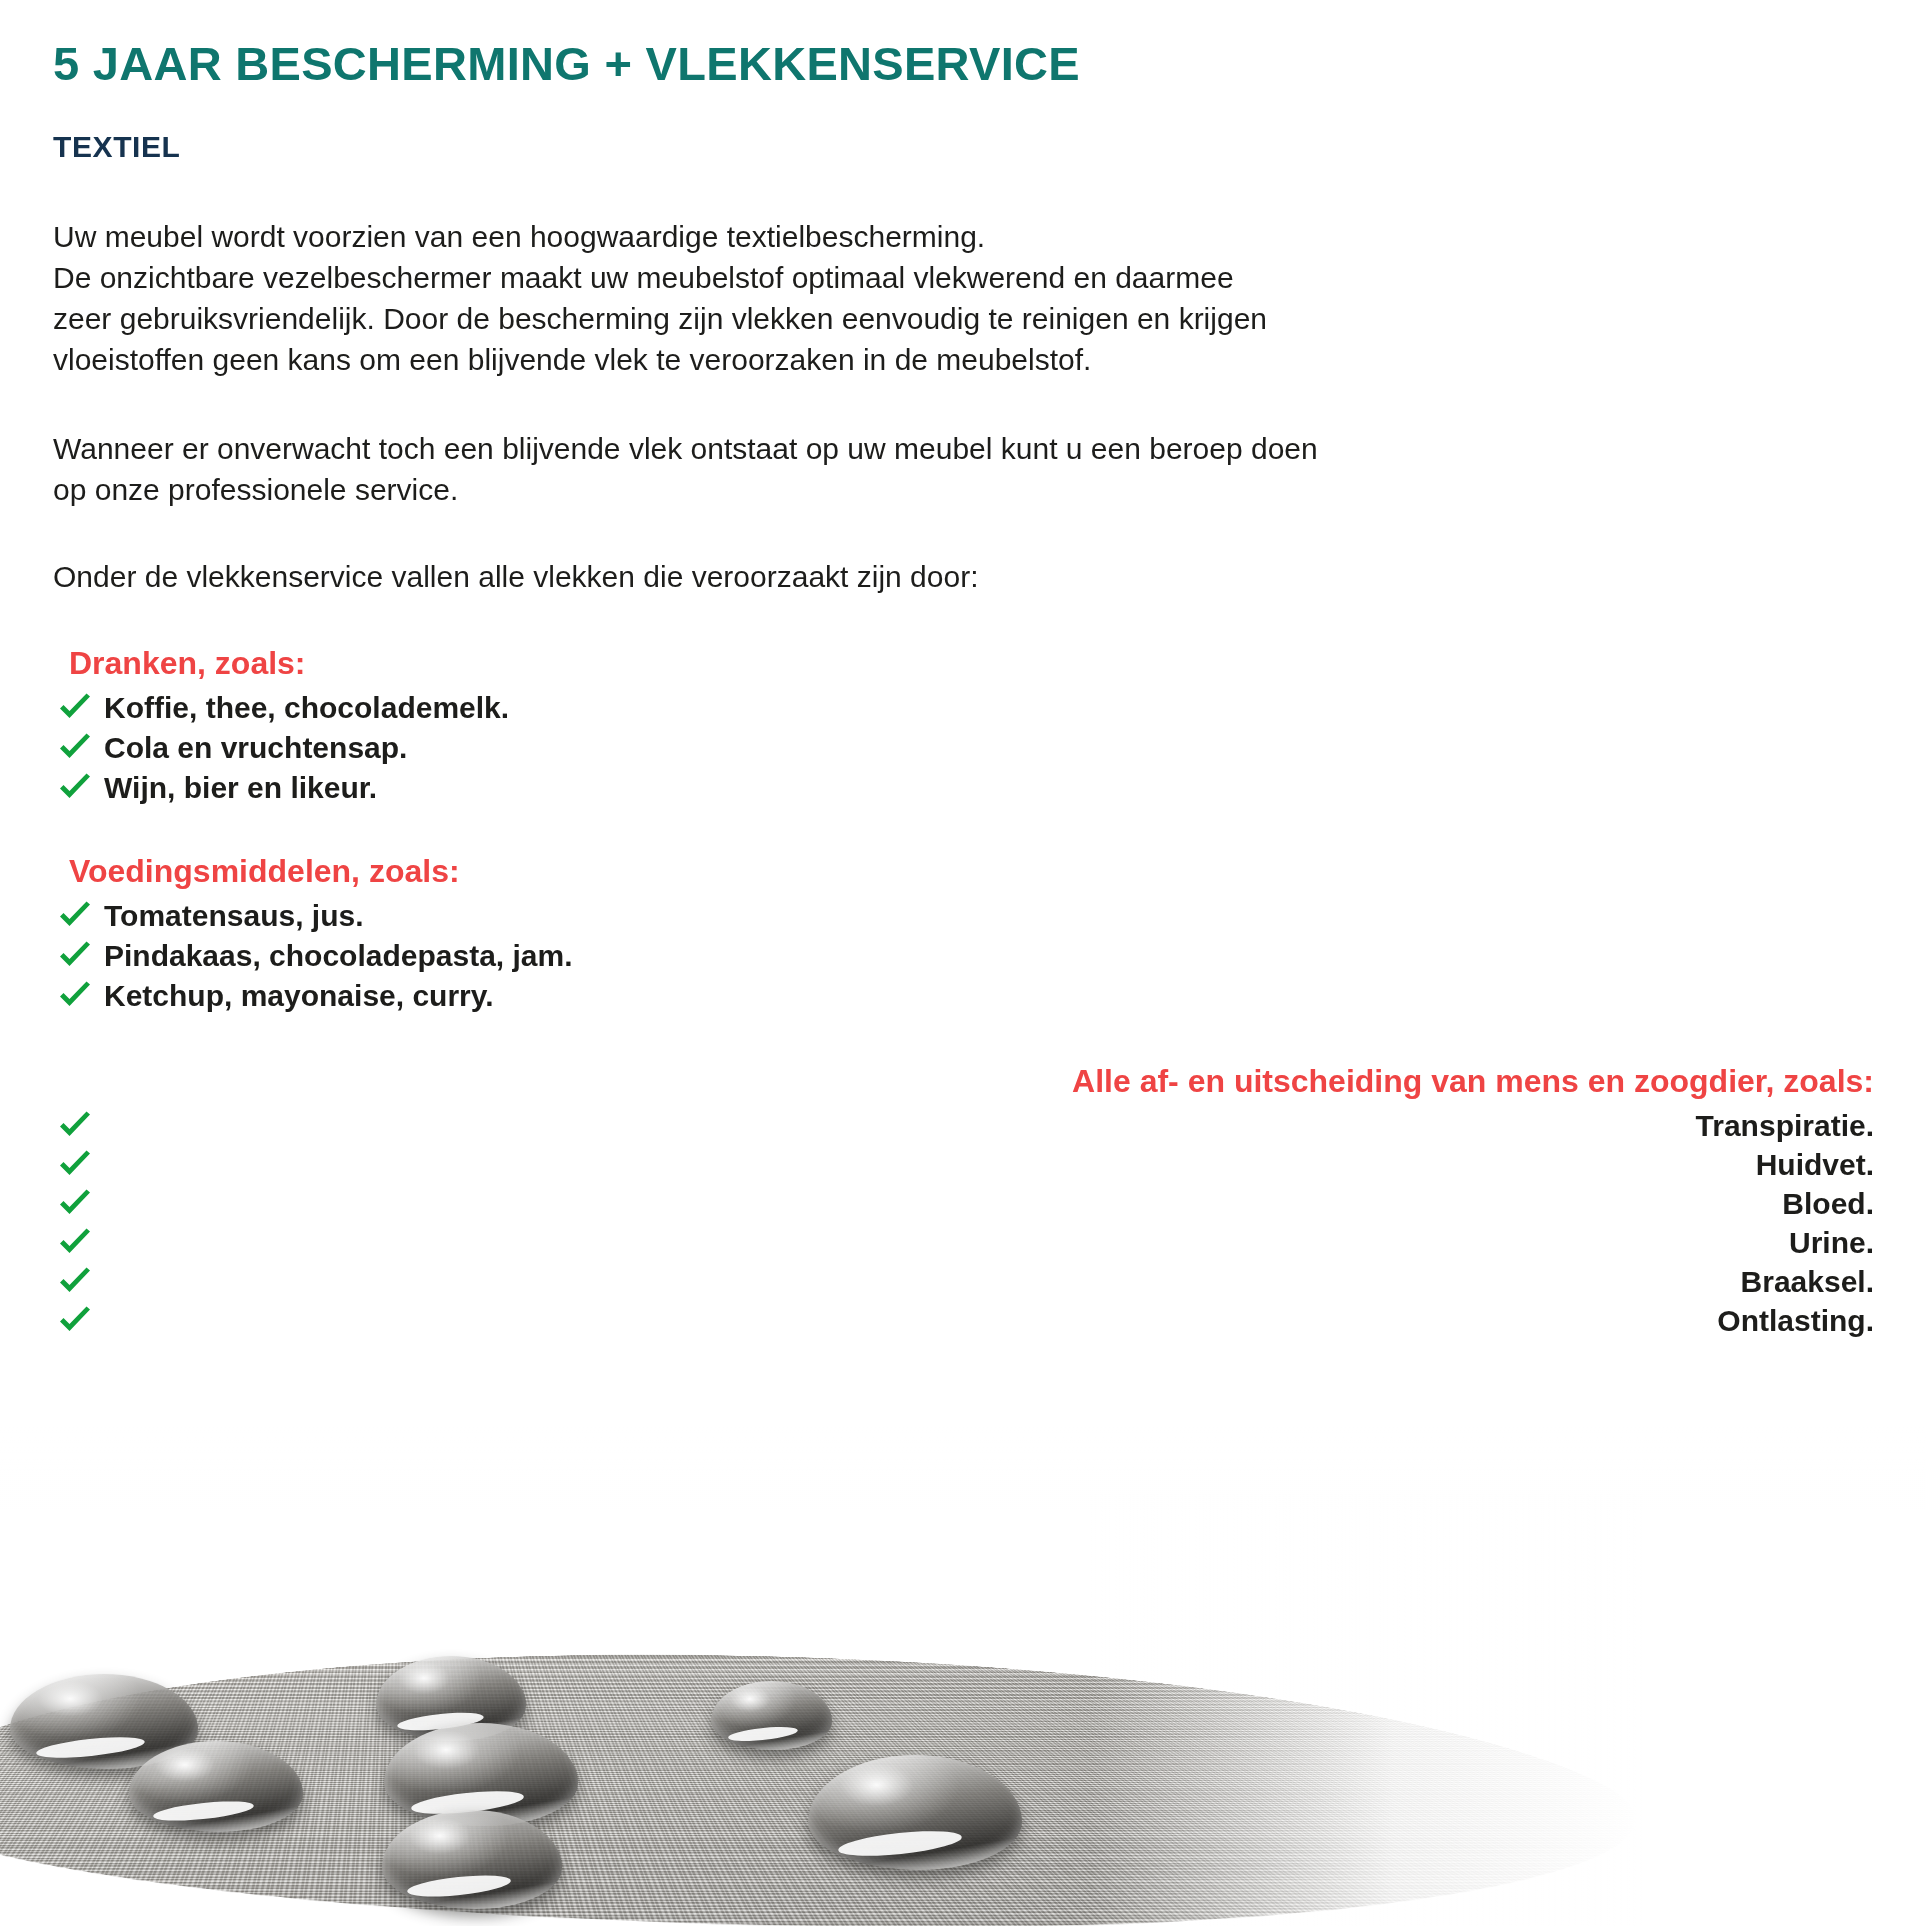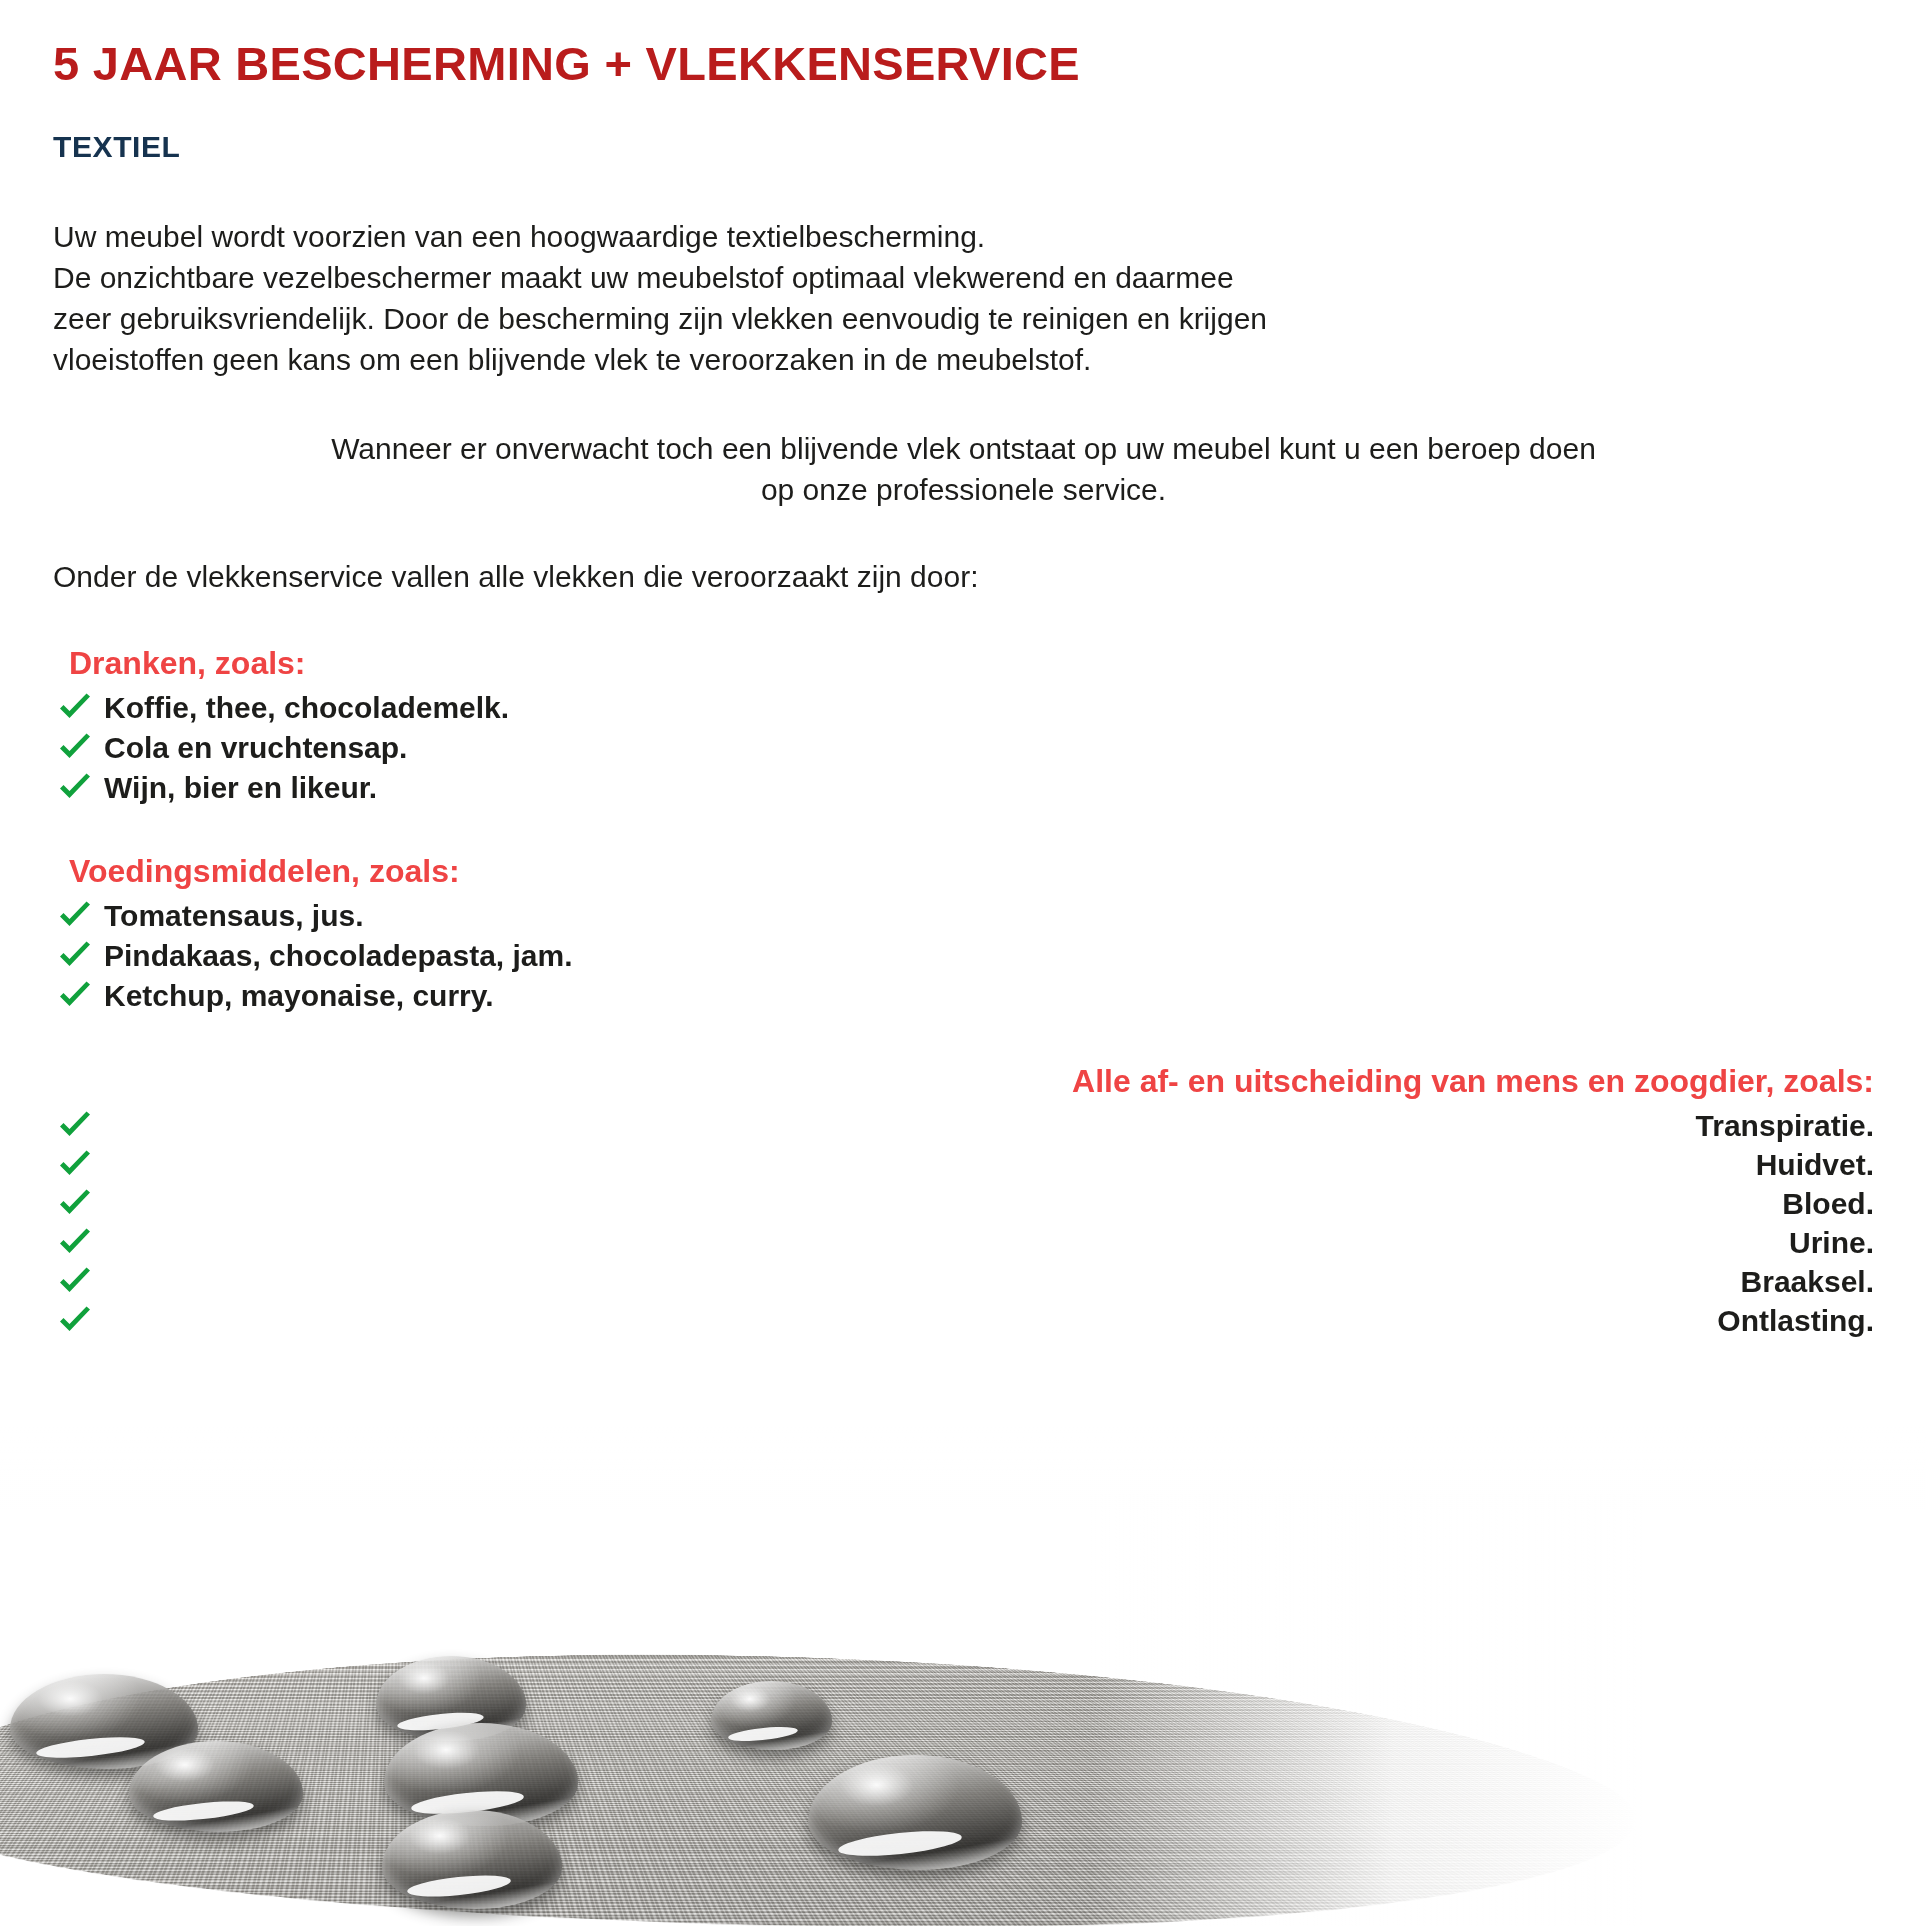--- a/index.html
+++ b/index.html
@@ -18,21 +18,21 @@
   .page {
     position: relative;
     width: 1927px;
     height: 1927px;
     box-sizing: border-box;
   }
   .content {
     padding: 18px 53px 0 53px;
   }
   .title {
-    color: #b91c1c;
+    color: #0f766e;
     font-size: 47px;
     font-weight: bold;
     letter-spacing: 0.3px;
     margin: 18px 0 0 0;
     line-height: 1.2;
   }
   .subtitle {
     color: #16334f;
     font-size: 30px;
     font-weight: bold;
@@ -168,21 +168,21 @@
 
     <h1 class="title">5 JAAR BESCHERMING + VLEKKENSERVICE</h1>
 
     <h2 class="subtitle">TEXTIEL</h2>
 
     <p class="para para-block-1" style="white-space: pre-line;">Uw meubel wordt voorzien van een hoogwaardige textielbescherming.
 De onzichtbare vezelbeschermer maakt uw meubelstof optimaal vlekwerend en daarmee
 zeer gebruiksvriendelijk. Door de bescherming zijn vlekken eenvoudig te reinigen en krijgen
 vloeistoffen geen kans om een blijvende vlek te veroorzaken in de meubelstof.</p>
 
-    <p class="para para-block-2" style="white-space: pre-line; text-align: center;">Wanneer er onverwacht toch een blijvende vlek ontstaat op uw meubel kunt u een beroep doen
+    <p class="para para-block-2" style="white-space: pre-line;">Wanneer er onverwacht toch een blijvende vlek ontstaat op uw meubel kunt u een beroep doen
 op onze professionele service.</p>
 
     <p class="para para-block-3" style="white-space: pre-line;">Onder de vlekkenservice vallen alle vlekken die veroorzaakt zijn door:</p>
 
     <div class="group">
       <div class="group-heading">Dranken, zoals:</div>
       <ul class="check-list">
         <li>
           <span class="check-icon">
             <svg viewBox="0 0 36 36" width="36" height="36" aria-hidden="true">

